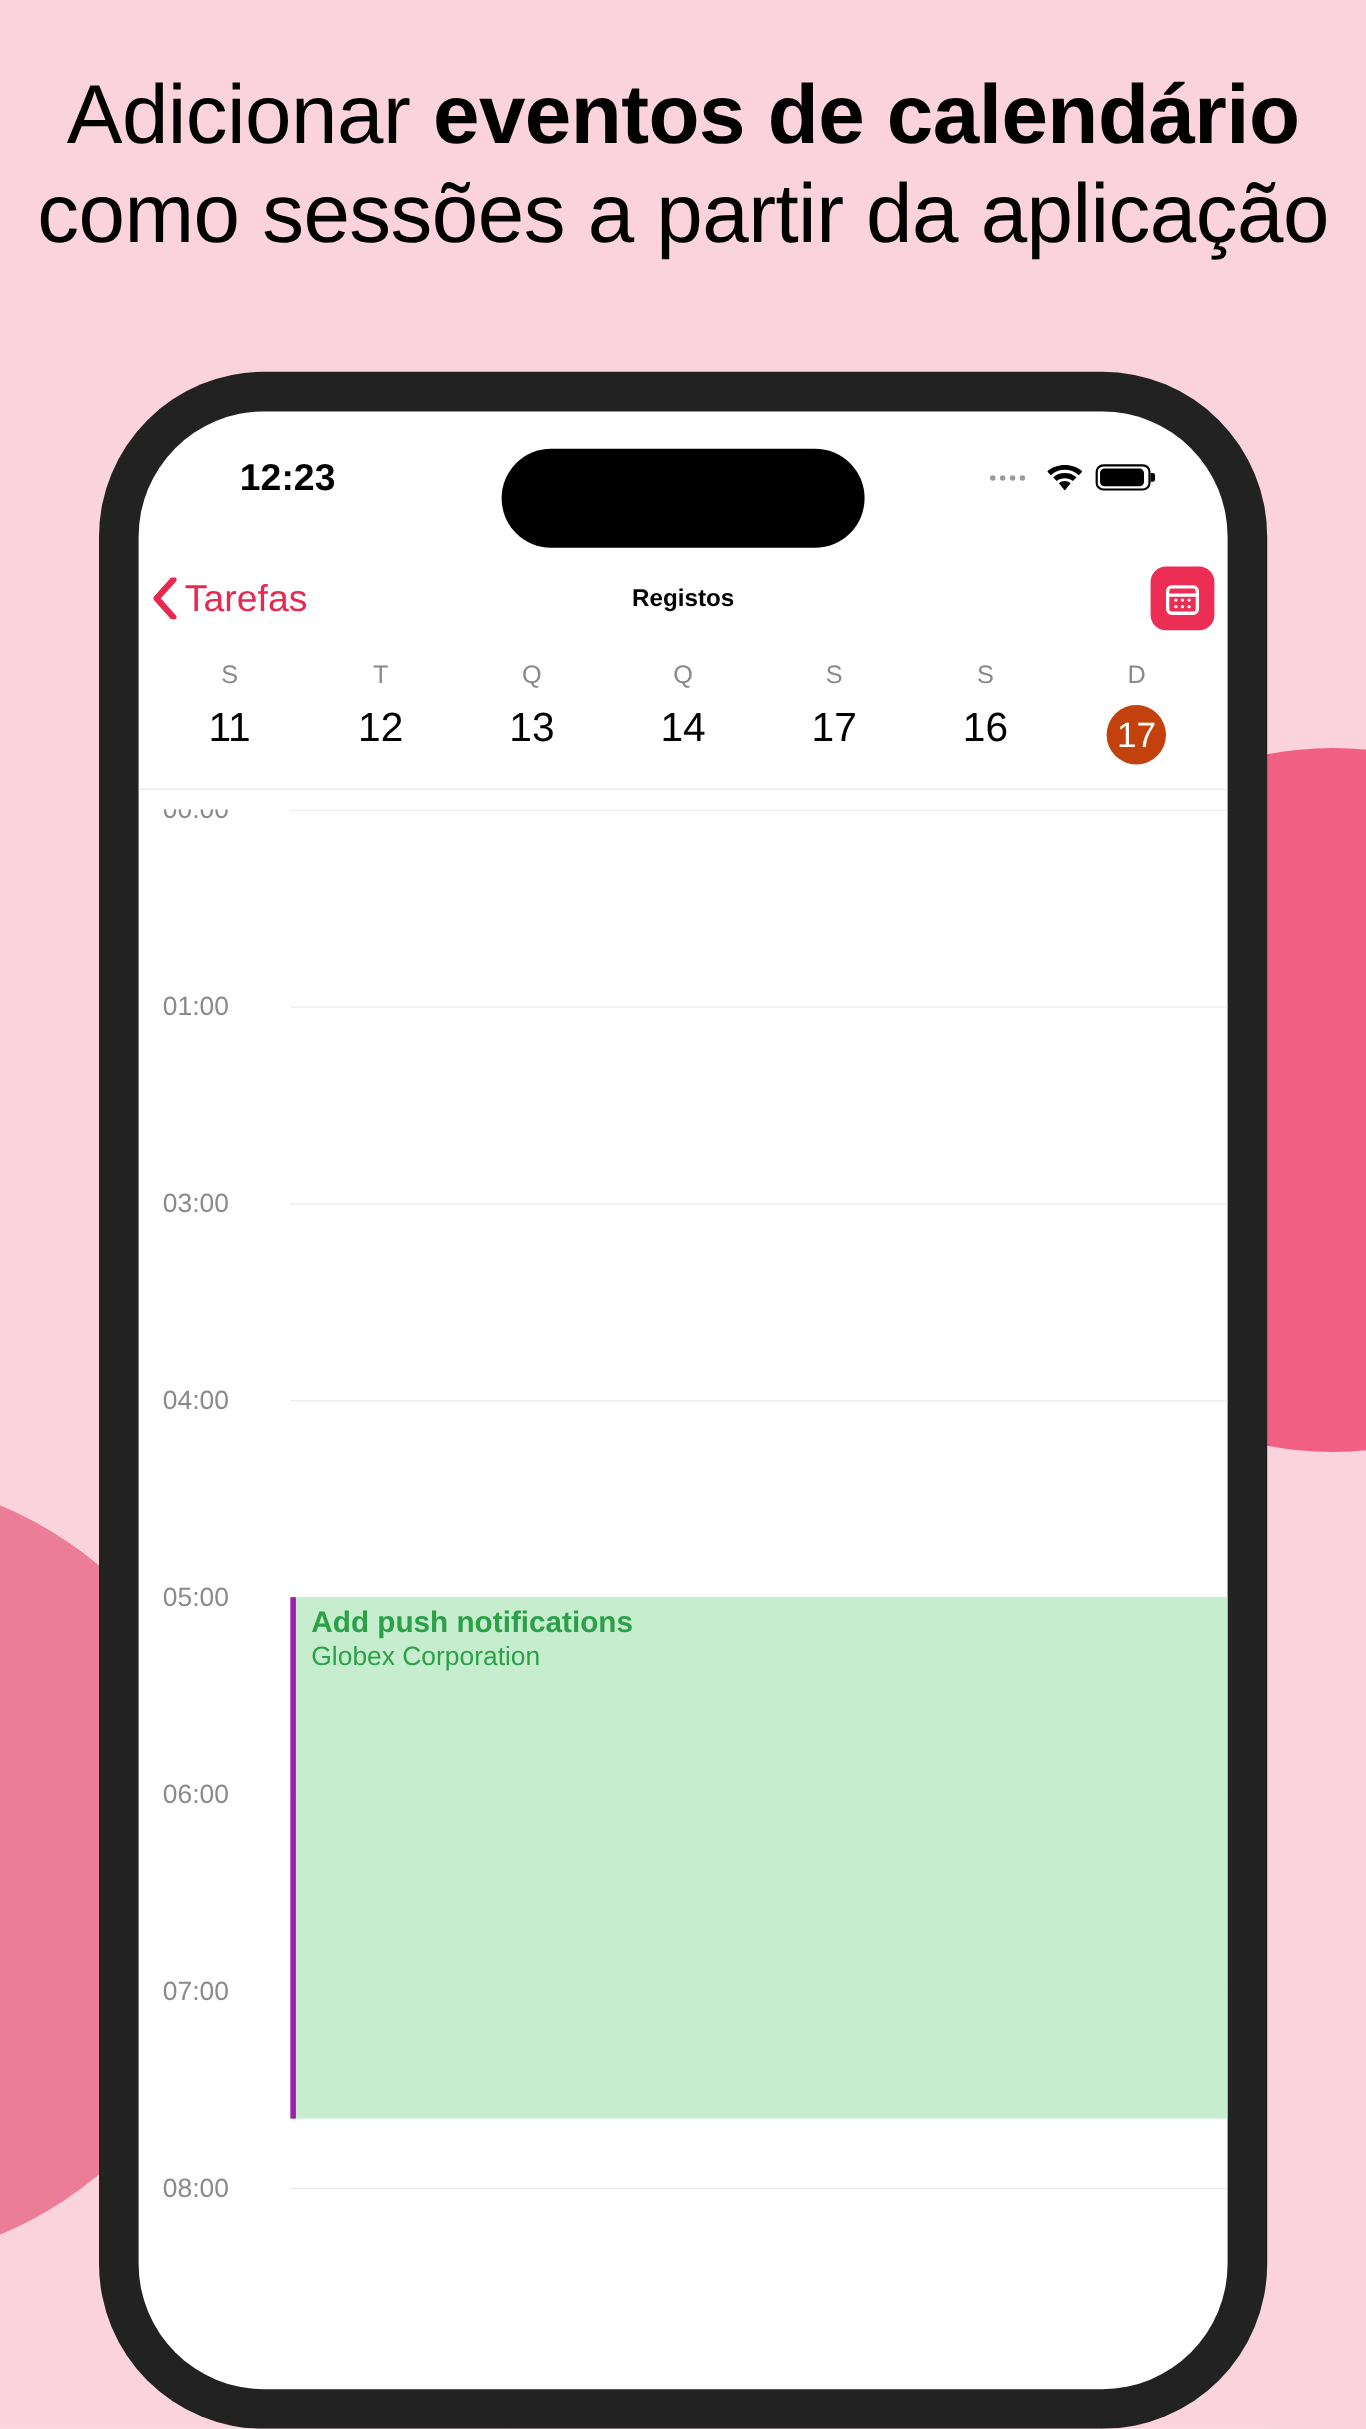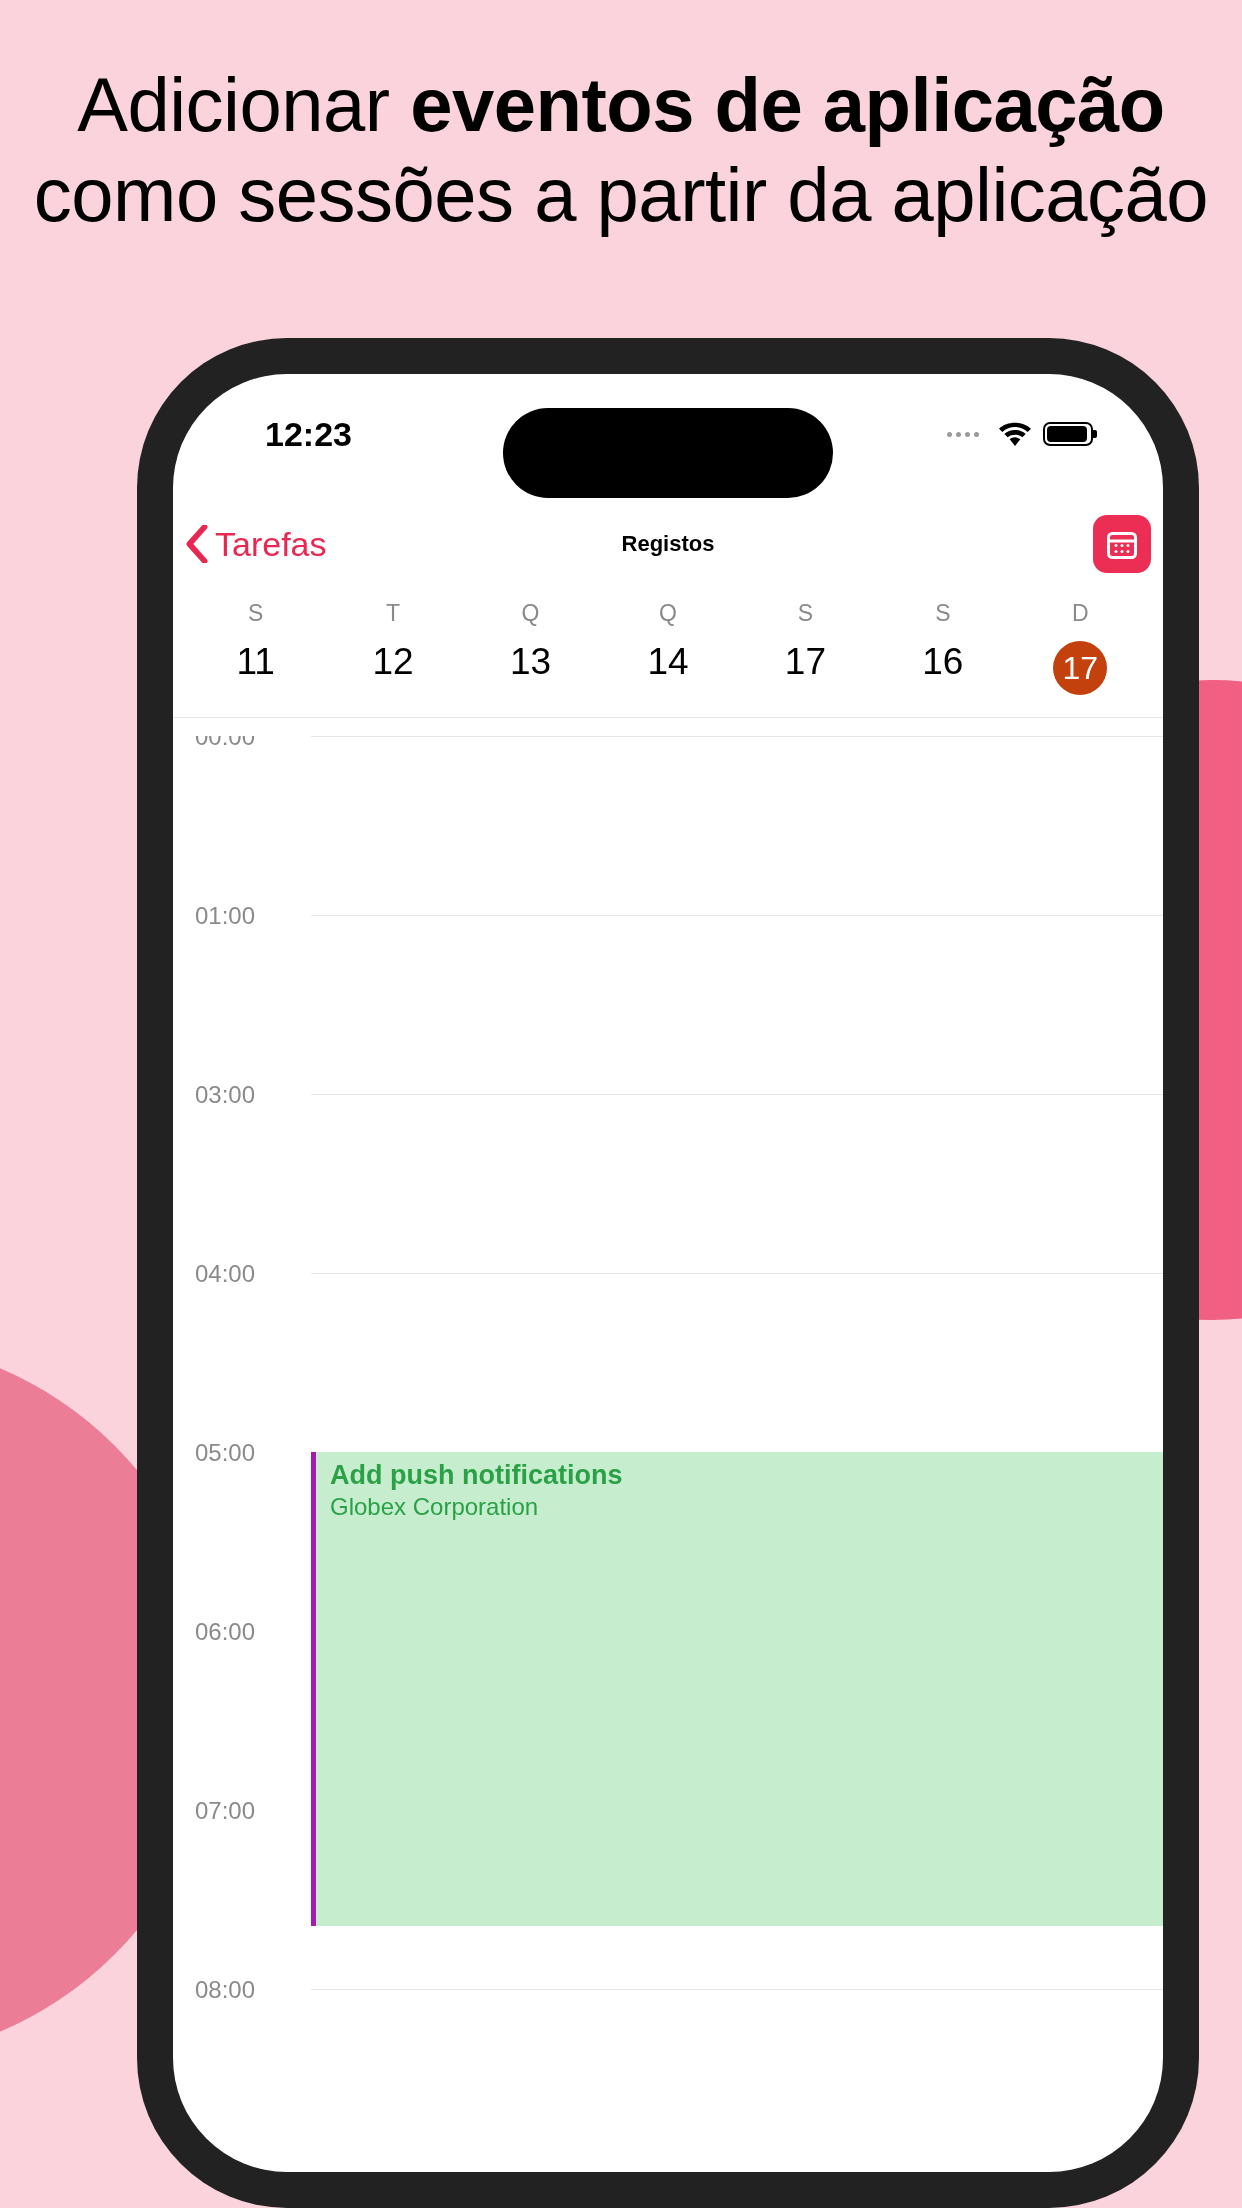--- a/index.html
+++ b/index.html
@@ -44,21 +44,20 @@
   .headline .bold { font-weight: 700; }
   .phone-frame {
     position: absolute;
     left: 90px;
     top: 338px;
     width: 1062px;
     height: 1870px;
     background: #222;
     border-radius: 150px;
     padding: 36px;
-    margin-left: 47px;
   }
   .phone-screen {
     width: 100%;
     height: 100%;
     background: #fff;
     border-radius: 114px;
     position: relative;
     overflow: hidden;
   }
   .notch {
@@ -186,21 +185,21 @@
   .event-title { color: #2AA147; font-size: 27px; font-weight: 700; }
   .event-sub { color: #2AA147; font-size: 24px; font-weight: 400; margin-top: 2px; }
 </style>
 </head>
 <body>
 
 <div class="bg-circle-right"></div>
 <div class="bg-circle-left"></div>
 
 <div class="headline">
-  <span>Adicionar </span><span class="bold">eventos de aplicação</span><span> como sessões a partir da aplicação</span>
+  <span>Adicionar </span><span class="bold">eventos de calendário</span><span> como sessões a partir da aplicação</span>
 </div>
 
 <div class="phone-frame">
   <div class="phone-screen">
     <div class="notch"></div>
 
     <div class="status-bar">
       <div class="status-time">12:23</div>
       <div class="status-right">
         <div class="dots">

